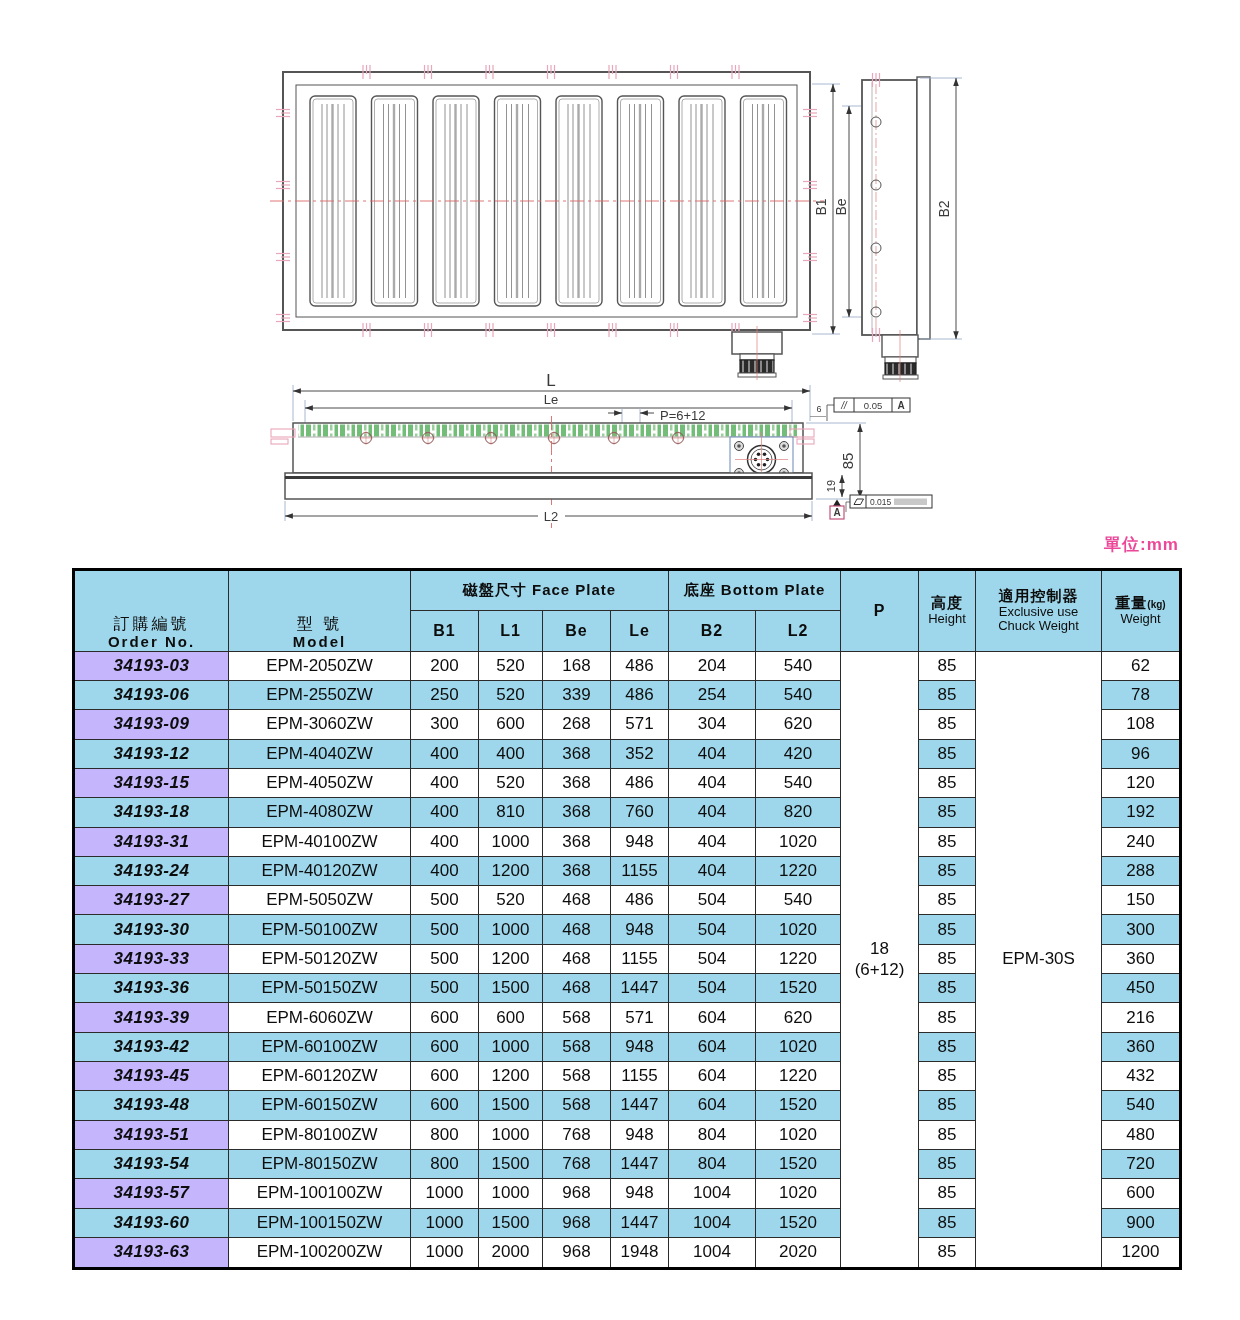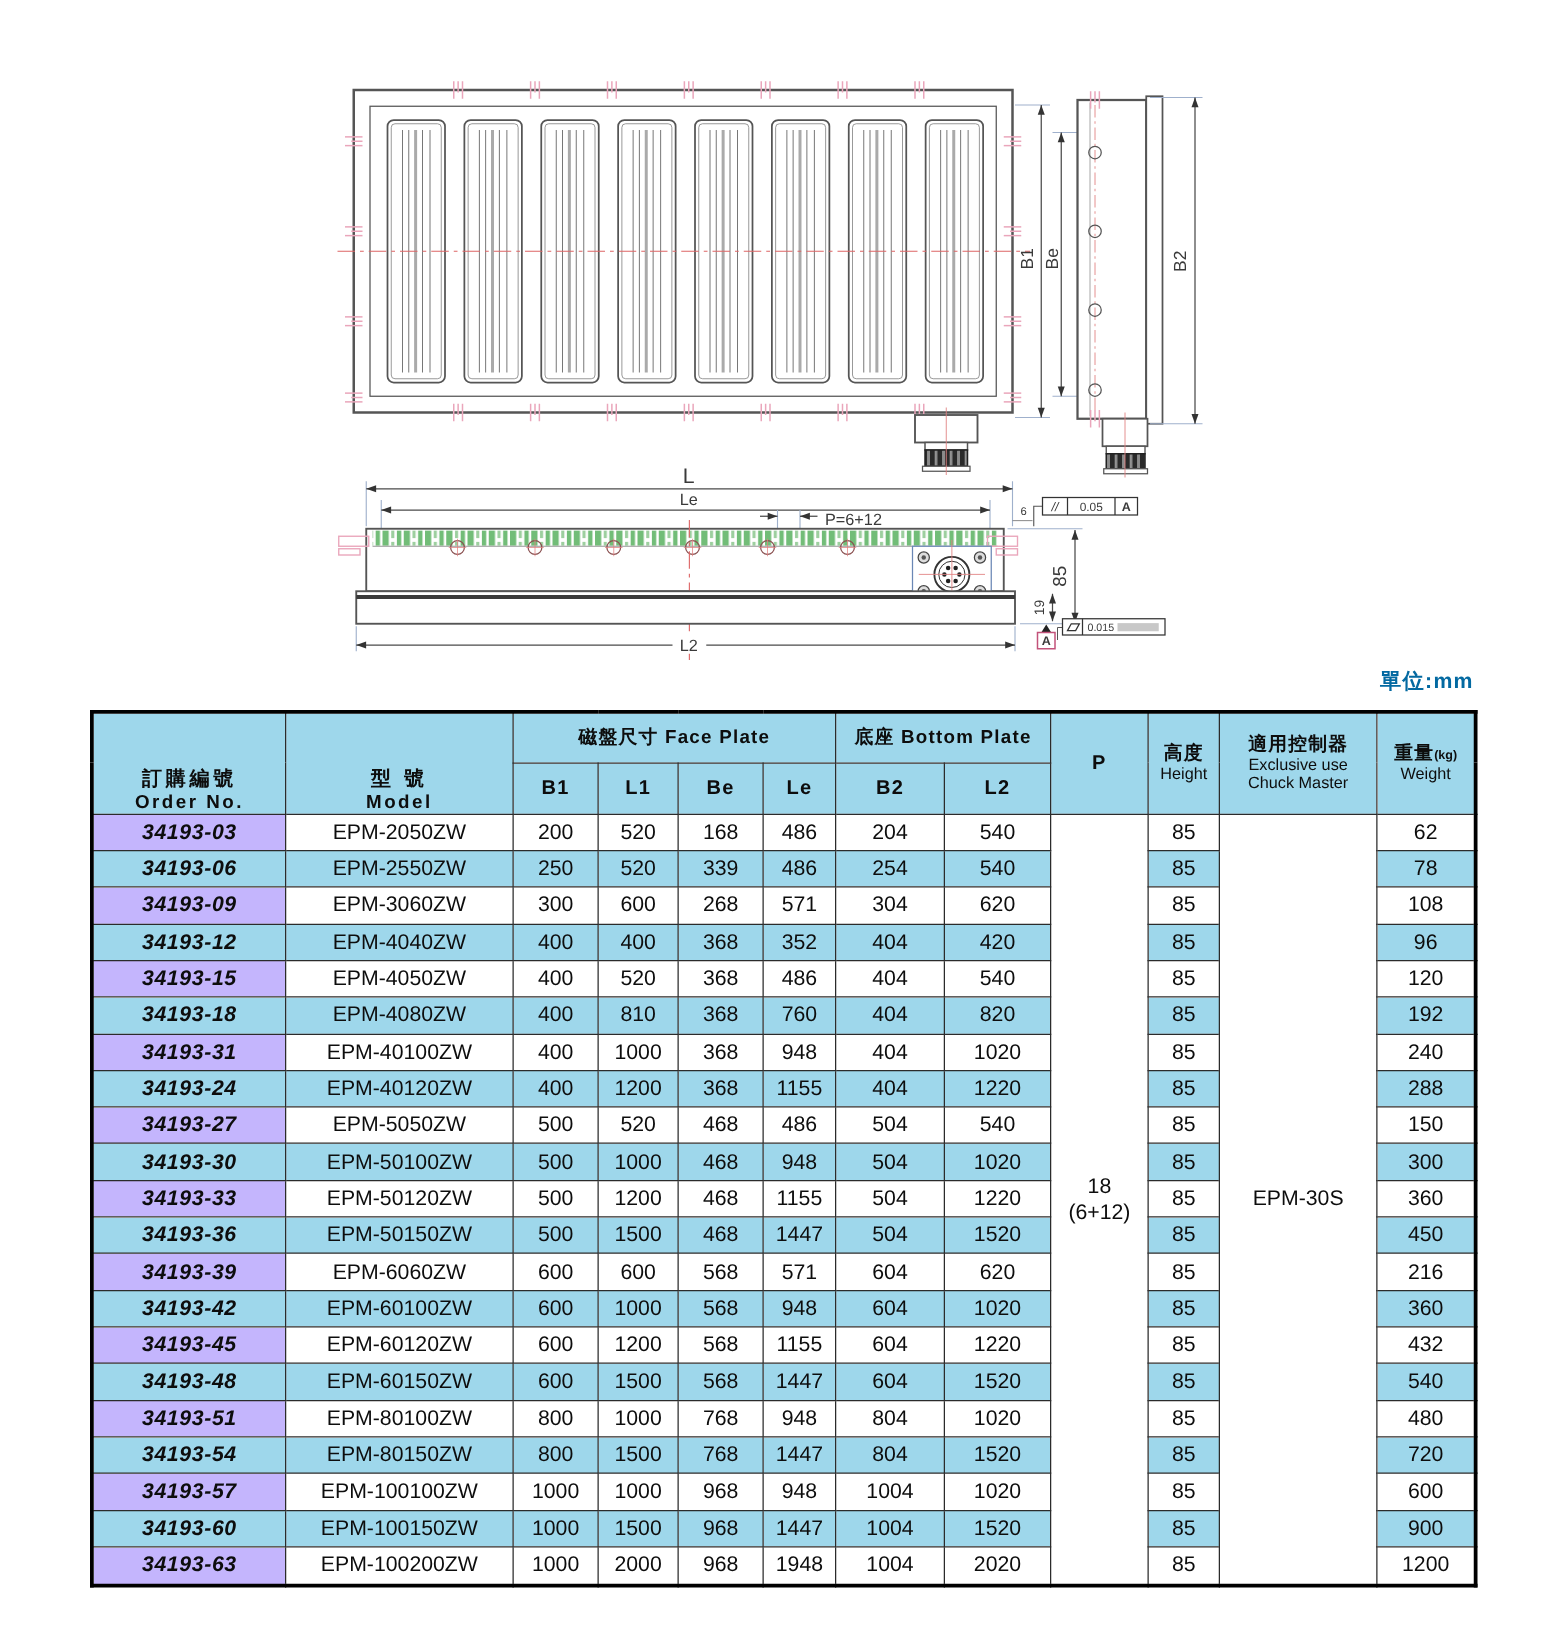--- a/index.html
+++ b/index.html
@@ -10,31 +10,31 @@
   #drawing{position:absolute;left:0;top:0;}
   svg text{font-family:"Liberation Sans",sans-serif;fill:#3a3a3a;}
   .ext{stroke:#9fb0cc;stroke-width:0.9;fill:none;}
   .dim{stroke:#4a4a4a;stroke-width:1;fill:none;marker-start:url(#arr);marker-end:url(#arr);}
   .cl{stroke:#dd6666;stroke-width:0.9;fill:none;stroke-dasharray:14 4 3 4;}
   .clthin{stroke:#e08080;stroke-width:0.7;fill:none;}
   .dimtxt{fill:#3a3a3a;}
 
   
   #unit-label{position:absolute;left:72px;top:533px;width:1107px;text-align:right;
-    font-size:17px;font-weight:bold;color:#0369a1;letter-spacing:1px;}
+    font-size:17px;font-weight:bold;color:#ec4899;letter-spacing:1px;}
 
   
   #spec-table{position:absolute;left:72px;top:568px;width:1107px;height:690px;
     border-collapse:collapse;table-layout:fixed;background:#fff;}
   #spec-table th,#spec-table td{border:1.5px solid #2b2b2b;text-align:center;vertical-align:middle;
     padding:0;overflow:hidden;}
   #spec-table{border:3px solid #000;}
   #spec-table thead th{background:#9ed7eb;color:#0d0d0d;}
   #spec-table thead tr{height:35px;}
-  .zh{font-size:16px;font-weight:bold;letter-spacing:3px;line-height:1.15;margin-top:44px;}
+  .zh{font-size:16px;font-weight:normal;letter-spacing:3px;line-height:1.15;margin-top:44px;}
   .en{font-size:15px;font-weight:bold;letter-spacing:2px;line-height:1.15;text-align:center;}
   .en-sm{font-size:13px;font-weight:normal;letter-spacing:0;line-height:1.12;}
   .zh-sm{font-size:15px;font-weight:bold;letter-spacing:1px;line-height:1.12;}
   .subcol{font-size:16px;font-weight:bold;letter-spacing:1px;}
   .kg{font-size:10px;font-weight:bold;letter-spacing:0;text-align:right;}
   #spec-table tbody td{font-size:17px;color:#0d0d0d;background:#fff;}
   #spec-table tbody td.order{font-weight:bold;font-style:italic;background:#c4b5fd;letter-spacing:0.5px;}
   #spec-table tbody tr.alt td{background:#9ed7eb;}
   #spec-table tbody td.merged{background:#fff !important;font-size:17px;}
   #spec-table tbody td.merged div{line-height:1.25;}
@@ -310,21 +310,21 @@
         <th colspan="4" class="zh-sm">磁盤尺寸 Face Plate</th>
         <th colspan="2" class="zh-sm">底座 Bottom Plate</th>
         <th rowspan="2" class="subcol">P</th>
         <th rowspan="2">
           <div class="zh-sm">高度</div>
           <div class="en-sm">Height</div>
         </th>
         <th rowspan="2">
           <div class="zh-sm">適用控制器</div>
           <div class="en-sm">Exclusive use</div>
-          <div class="en-sm">Chuck Master</div>
+          <div class="en-sm">Chuck Weight</div>
         </th>
         <th rowspan="2">
           <div class="zh-sm"><span>重量</span><span class="kg">(kg)</span></div>
           <div class="en-sm">Weight</div>
         </th>
       </tr>
       <tr>
         <th class="subcol">B1</th>
         <th class="subcol">L1</th>
         <th class="subcol">Be</th>

